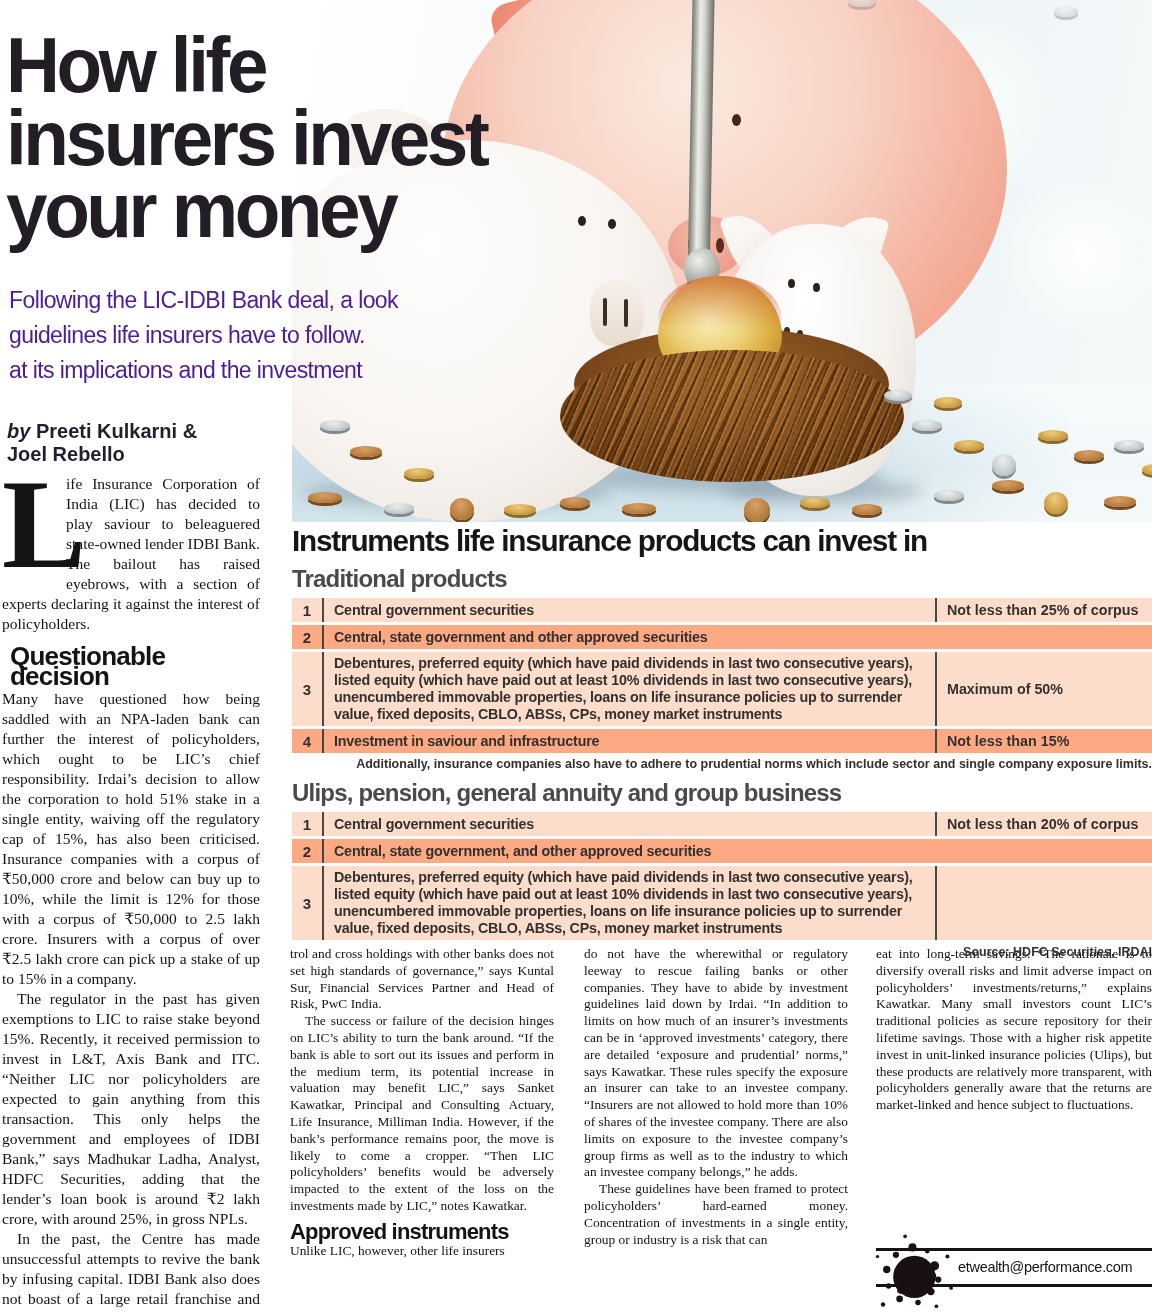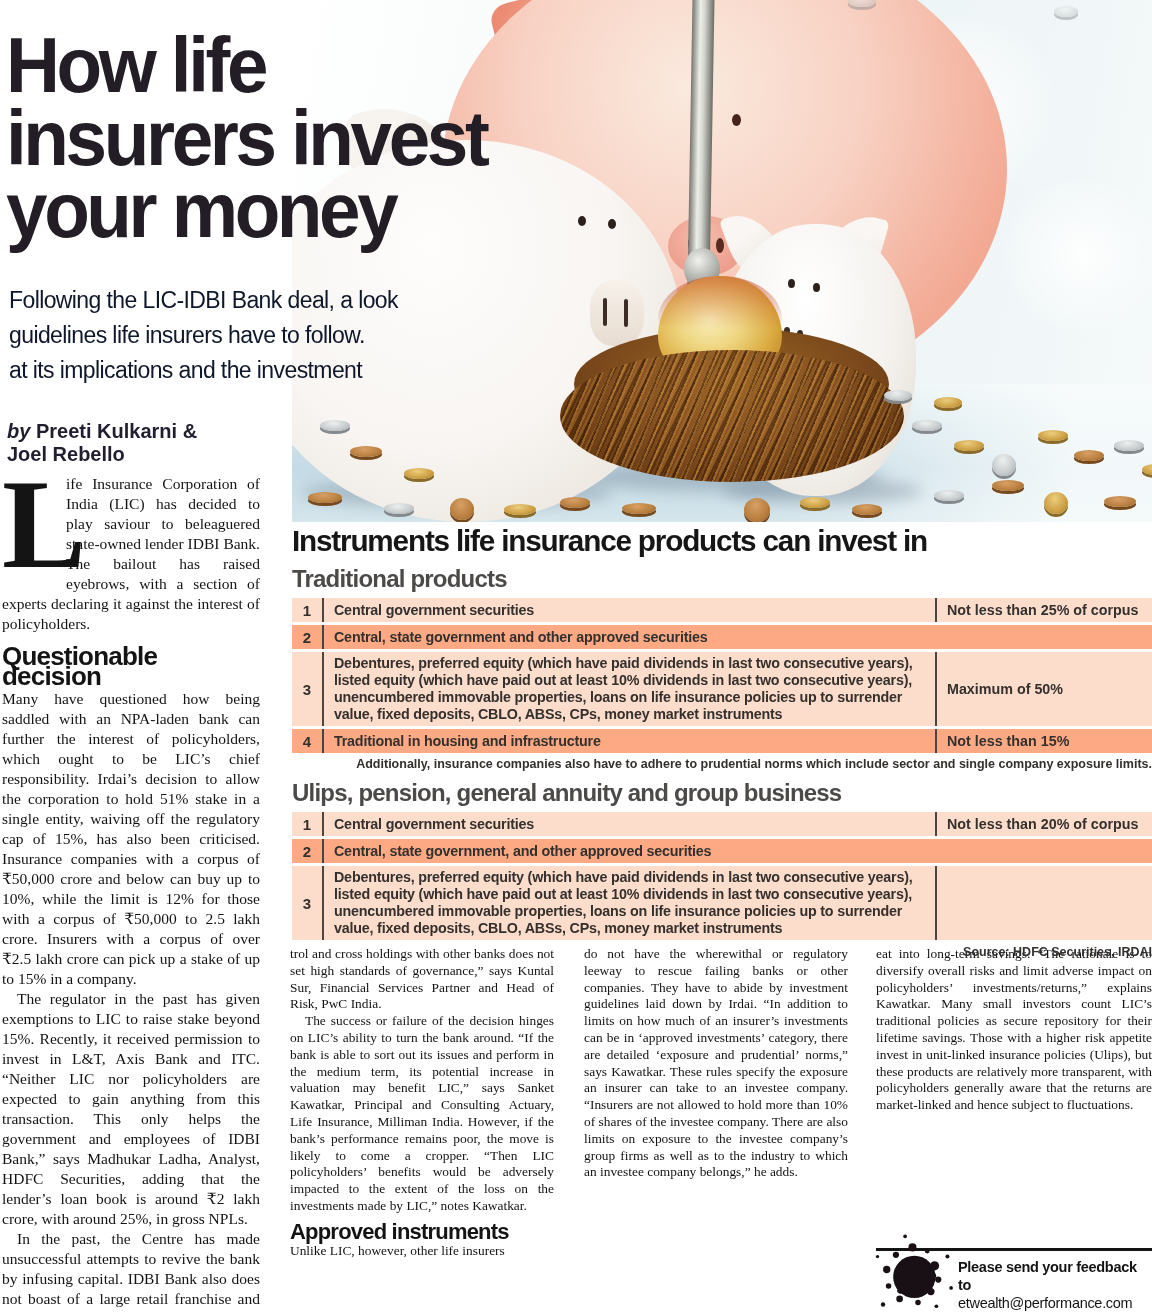--- a/index.html
+++ b/index.html
@@ -7,40 +7,40 @@
     width:1152px;height:1314px;position:relative;background:#ffffff;
     font-family:"Liberation Sans","DejaVu Sans",sans-serif;overflow:hidden;
     -webkit-font-smoothing:antialiased;
   }
   
   .headline{position:absolute;left:6px;top:8px;z-index:5;color:#231d26;}
   .headline-line{
     font-size:77px;font-weight:800;line-height:0.94;letter-spacing:-3.5px;
     transform:scaleX(.97);transform-origin:left top;white-space:nowrap;
   }
-  .standfirst{position:absolute;left:9px;top:283px;z-index:5;color:#0f172a;}
+  .standfirst{position:absolute;left:9px;top:283px;z-index:5;color:#4c1d95;}
   .standfirst-line{font-size:23px;line-height:35px;letter-spacing:-0.6px;white-space:nowrap;}
   .byline{position:absolute;left:7px;top:420px;z-index:5;color:#221e30;font-size:20px;font-weight:700;line-height:23px;}
   .byline .by{font-style:italic;font-weight:600;}
   
   .textcol{
     position:absolute;font-family:"Liberation Serif","DejaVu Serif",serif;
     color:#131313;text-align:justify;overflow:hidden;
   }
   .textcol p{margin:0;}
   .textcol p.indent{text-indent:15px;}
   #col-0{left:2px;top:474px;width:258px;height:838px;font-size:15.5px;line-height:20px;}
   #col-1{left:290px;top:946px;width:264px;height:368px;font-size:13.4px;line-height:16.8px;}
   #col-2{left:584px;top:946px;width:264px;height:368px;font-size:13.4px;line-height:16.8px;}
   #col-3{left:876px;top:946px;width:276px;height:300px;font-size:13.4px;line-height:16.8px;}
   .subhead{
     font-family:"Liberation Sans","DejaVu Sans",sans-serif;font-weight:800;color:#141414;
     letter-spacing:-0.8px;text-align:left;margin:0;
   }
-  #col-0 .subhead{font-size:26px;margin:12px 0 3px;}
+  #col-0 .subhead{font-size:26px;margin:12px 8px 3px;}
   #col-1 .subhead,#col-2 .subhead,#col-3 .subhead{font-size:22px;margin:9px 0 2px;}
   .dropcap{
     float:left;font-family:"Liberation Serif","DejaVu Serif",serif;font-weight:700;
     font-size:126px;line-height:96px;height:100px;width:58px;color:#141414;margin:3px 6px 0 0;
   }
   
   .infographic{position:absolute;left:292px;top:524px;width:860px;z-index:4;}
   .ig-title{font-size:30px;font-weight:800;letter-spacing:-1.2px;color:#161616;margin:0 0 7px;transform:scaleX(.99);transform-origin:left;}
   .ig-sub{font-size:24px;font-weight:800;letter-spacing:-0.8px;color:#4c4a48;margin:0 0 5px;}
   .ig-sub + .ig-table{margin-top:0;}
@@ -231,20 +231,21 @@
     <p class="indent">In the past, the Centre has made unsuccessful attempts to revive the bank by infusing capital. IDBI Bank also does not boast of a large retail franchise and deep branch network—making a turnaround difficult. “In the past, the government has used LIC’s balance sheet to support markets in rough times. This resulted in good gains for LIC over the longer term and helped policyholders as well. However, I doubt that this will happen in the current scenario,” adds Ladha. His concern finds echo. “Owning majority stake in a bank with high NPAs without management con-</p>
   </div>
 <div class="textcol" id="col-1">
     <p>trol and cross holdings with other banks does not set high standards of governance,” says Kuntal Sur, Financial Services Partner and Head of Risk, PwC India.</p>
     <p class="indent">The success or failure of the decision hinges on LIC’s ability to turn the bank around. “If the bank is able to sort out its issues and perform in the medium term, its potential increase in valuation may benefit LIC,” says Sanket Kawatkar, Principal and Consulting Actuary, Life Insurance, Milliman India. However, if the bank’s performance remains poor, the move is likely to come a cropper. “Then LIC policyholders’ benefits would be adversely impacted to the extent of the loss on the investments made by LIC,” notes Kawatkar.</p>
     <h3 class="subhead">Approved instruments</h3>
     <p>Unlike LIC, however, other life insurers</p>
   </div>
 <div class="textcol" id="col-2">
     <p>do not have the wherewithal or regulatory leeway to rescue failing banks or other companies. They have to abide by investment guidelines laid down by Irdai. “In addition to limits on how much of an insurer’s investments can be in ‘approved investments’ category, there are detailed ‘exposure and prudential’ norms,” says Kawatkar. These rules specify the exposure an insurer can take to an investee company. “Insurers are not allowed to hold more than 10% of shares of the investee company. There are also limits on exposure to the investee company’s group firms as well as to the industry to which an investee company belongs,” he adds.</p>
+    <p class="indent">These guidelines have been framed to protect policyholders’ hard-earned money. Concentration of investments in a single entity, group or industry is a risk that can</p>
   </div>
 <div class="textcol" id="col-3">
     <p>eat into long-term savings. “The rationale is to diversify overall risks and limit adverse impact on policyholders’ investments/returns,” explains Kawatkar. Many small investors count LIC’s traditional policies as secure repository for their lifetime savings. Those with a higher risk appetite invest in unit-linked insurance policies (Ulips), but these products are relatively more transparent, with policyholders generally aware that the returns are market-linked and hence subject to fluctuations.</p>
   </div>
 
 <div class="infographic">
   <div class="ig-title">Instruments life insurance products can invest in</div>
   <div id="ig-tables">
       <h3 class="ig-sub">Traditional products</h3>
       <div class="ig-table">
@@ -257,21 +258,21 @@
           <div class="ig-num">2</div>
           <div class="ig-desc">Central, state government and other approved securities</div>
         </div>
         <div class="ig-row light">
           <div class="ig-num">3</div>
           <div class="ig-desc">Debentures, preferred equity (which have paid dividends in last two consecutive years), listed equity (which have paid out at least 10% dividends in last two consecutive years), unencumbered immovable properties, loans on life insurance policies up to surrender value, fixed deposits, CBLO, ABSs, CPs, money market instruments</div>
           <div class="ig-val">Maximum of 50%</div>
         </div>
         <div class="ig-row dark">
           <div class="ig-num">4</div>
-          <div class="ig-desc">Traditional in housing and infrastructure</div>
+          <div class="ig-desc">Investment in saviour and infrastructure</div>
           <div class="ig-val">Not less than 15%</div>
         </div>
       </div>
       <div class="ig-note">Additionally, insurance companies also have to adhere to prudential norms which include sector and single company exposure limits.</div>
       <h3 class="ig-sub ig-sub2">Ulips, pension, general annuity and group business</h3>
       <div class="ig-table">
         <div class="ig-row light">
           <div class="ig-num">1</div>
           <div class="ig-desc">Central government securities</div>
           <div class="ig-val">Not less than 20% of corpus</div>
@@ -307,15 +308,14 @@
       <circle cx="82" cy="30" r="2.2"></circle>
       <circle cx="86" cy="64" r="2"></circle>
       <circle cx="12" cy="82" r="2.4"></circle>
       <circle cx="70" cy="84" r="2"></circle>
       <circle cx="6" cy="30" r="1.8"></circle>
       <circle cx="36" cy="8" r="2"></circle>
       <ellipse cx="63" cy="50" rx="7" ry="5" transform="rotate(20 63 50)"></ellipse>
       <ellipse cx="33" cy="66" rx="6" ry="4" transform="rotate(-25 33 66)"></ellipse>
     </g>
   </svg>
-  <div class="l1">Please send your feedback to</div>
   <div class="l2">etwealth@performance.com</div>
 </div>
 
 </body></html>

